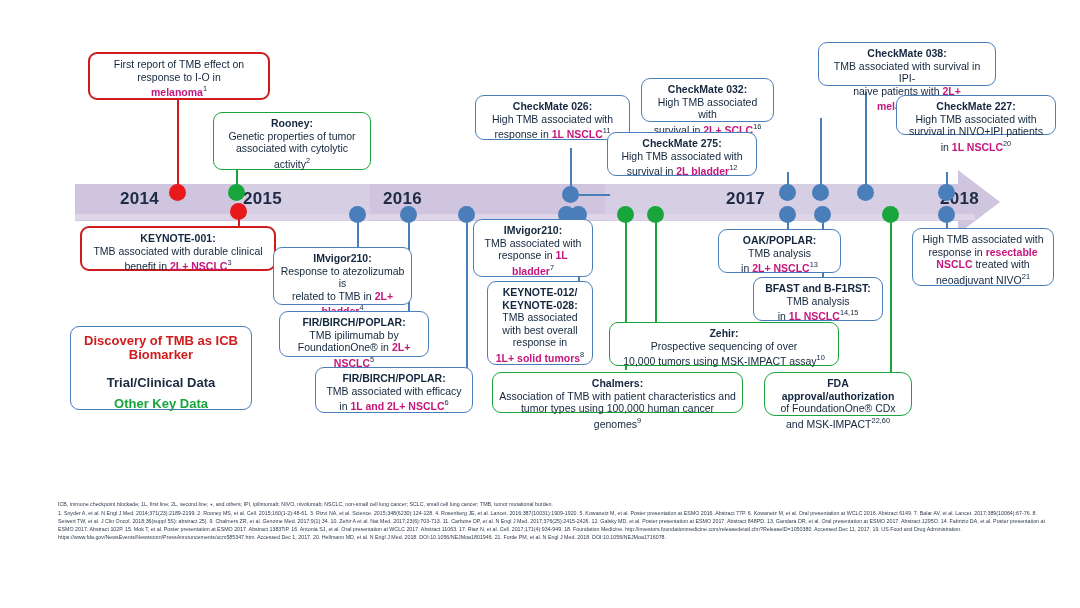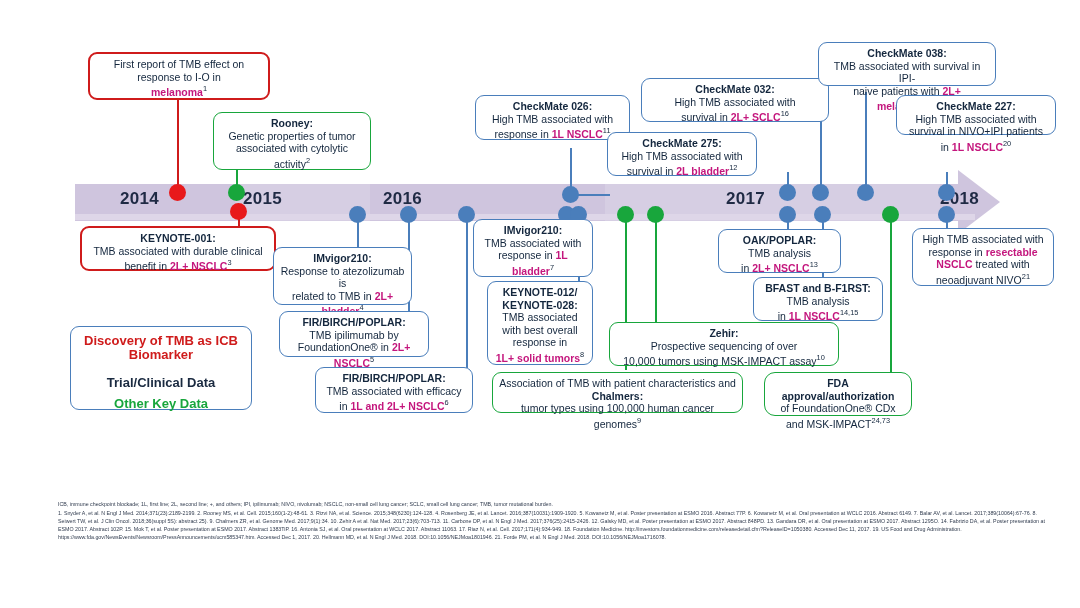--- a/index.html
+++ b/index.html
@@ -189,35 +189,35 @@
     </div>
   <div class="box blue" id="b-keynote-012-028" style="left:487px;top:281px;width:106px;height:84px;">
       <div><b>KEYNOTE-012/</b></div>
       <div><b>KEYNOTE-028:</b></div>
       <div>TMB associated</div>
       <div>with best overall</div>
       <div>response in</div>
       <div><span class="hl">1L+ solid tumors</span><sup>8</sup></div>
     </div>
   <div class="box green" id="b-chalmers" style="left:492px;top:372px;width:251px;height:41px;">
+      <div><b>Chalmers:</b></div>
       <div>Association of TMB with patient characteristics and</div>
-      <div><b>Chalmers:</b></div>
       <div>tumor types using 100,000 human cancer genomes<sup>9</sup></div>
     </div>
   <div class="box green" id="b-zehir" style="left:609px;top:322px;width:230px;height:44px;">
       <div><b>Zehir:</b></div>
       <div>Prospective sequencing of over</div>
       <div>10,000 tumors using MSK-IMPACT assay<sup>10</sup></div>
     </div>
   <div class="box blue" id="b-checkmate-026" style="left:475px;top:95px;width:155px;height:45px;">
       <div><b>CheckMate 026:</b></div>
       <div>High TMB associated with</div>
       <div>response in <span class="hl">1L NSCLC</span><sup>11</sup></div>
     </div>
-  <div class="box blue" id="b-checkmate-032" style="left:641px;top:78px;width:188px;height:44px;">
+  <div class="box blue" id="b-checkmate-032" style="left:641px;top:78px;width:133px;height:44px;">
       <div><b>CheckMate 032:</b></div>
       <div>High TMB associated with</div>
       <div>survival in <span class="hl">2L+ SCLC</span><sup>16</sup></div>
     </div>
   <div class="box blue" id="b-checkmate-275" style="left:607px;top:132px;width:150px;height:44px;">
       <div><b>CheckMate 275:</b></div>
       <div>High TMB associated with</div>
       <div>survival in <span class="hl">2L bladder</span><sup>12</sup></div>
     </div>
   <div class="box blue" id="b-checkmate-038" style="left:818px;top:42px;width:178px;height:44px;">
@@ -237,21 +237,21 @@
       <div>in <span class="hl">2L+ NSCLC</span><sup>13</sup></div>
     </div>
   <div class="box blue" id="b-bfast-bf1rst" style="left:753px;top:277px;width:130px;height:44px;">
       <div><b>BFAST and B-F1RST:</b></div>
       <div>TMB analysis</div>
       <div>in <span class="hl">1L NSCLC</span><sup>14,15</sup></div>
     </div>
   <div class="box green" id="b-fda-approval" style="left:764px;top:372px;width:148px;height:44px;border-radius:11px;">
       <div><b>FDA approval/authorization</b></div>
       <div>of FoundationOne® CDx</div>
-      <div>and MSK-IMPACT<sup>24,73</sup></div>
+      <div>and MSK-IMPACT<sup>22,60</sup></div>
     </div>
   <div class="box blue" id="b-resectable-nsclc" style="left:912px;top:228px;width:142px;height:58px;">
       <div>High TMB associated with</div>
       <div>response in <span class="hl">resectable</span></div>
       <div><span class="hl">NSCLC</span> treated with</div>
       <div>neoadjuvant NIVO<sup>21</sup></div>
     </div>
 
   <div class="legend">
     <div class="lg-red">Discovery of TMB as ICB Biomarker</div>

